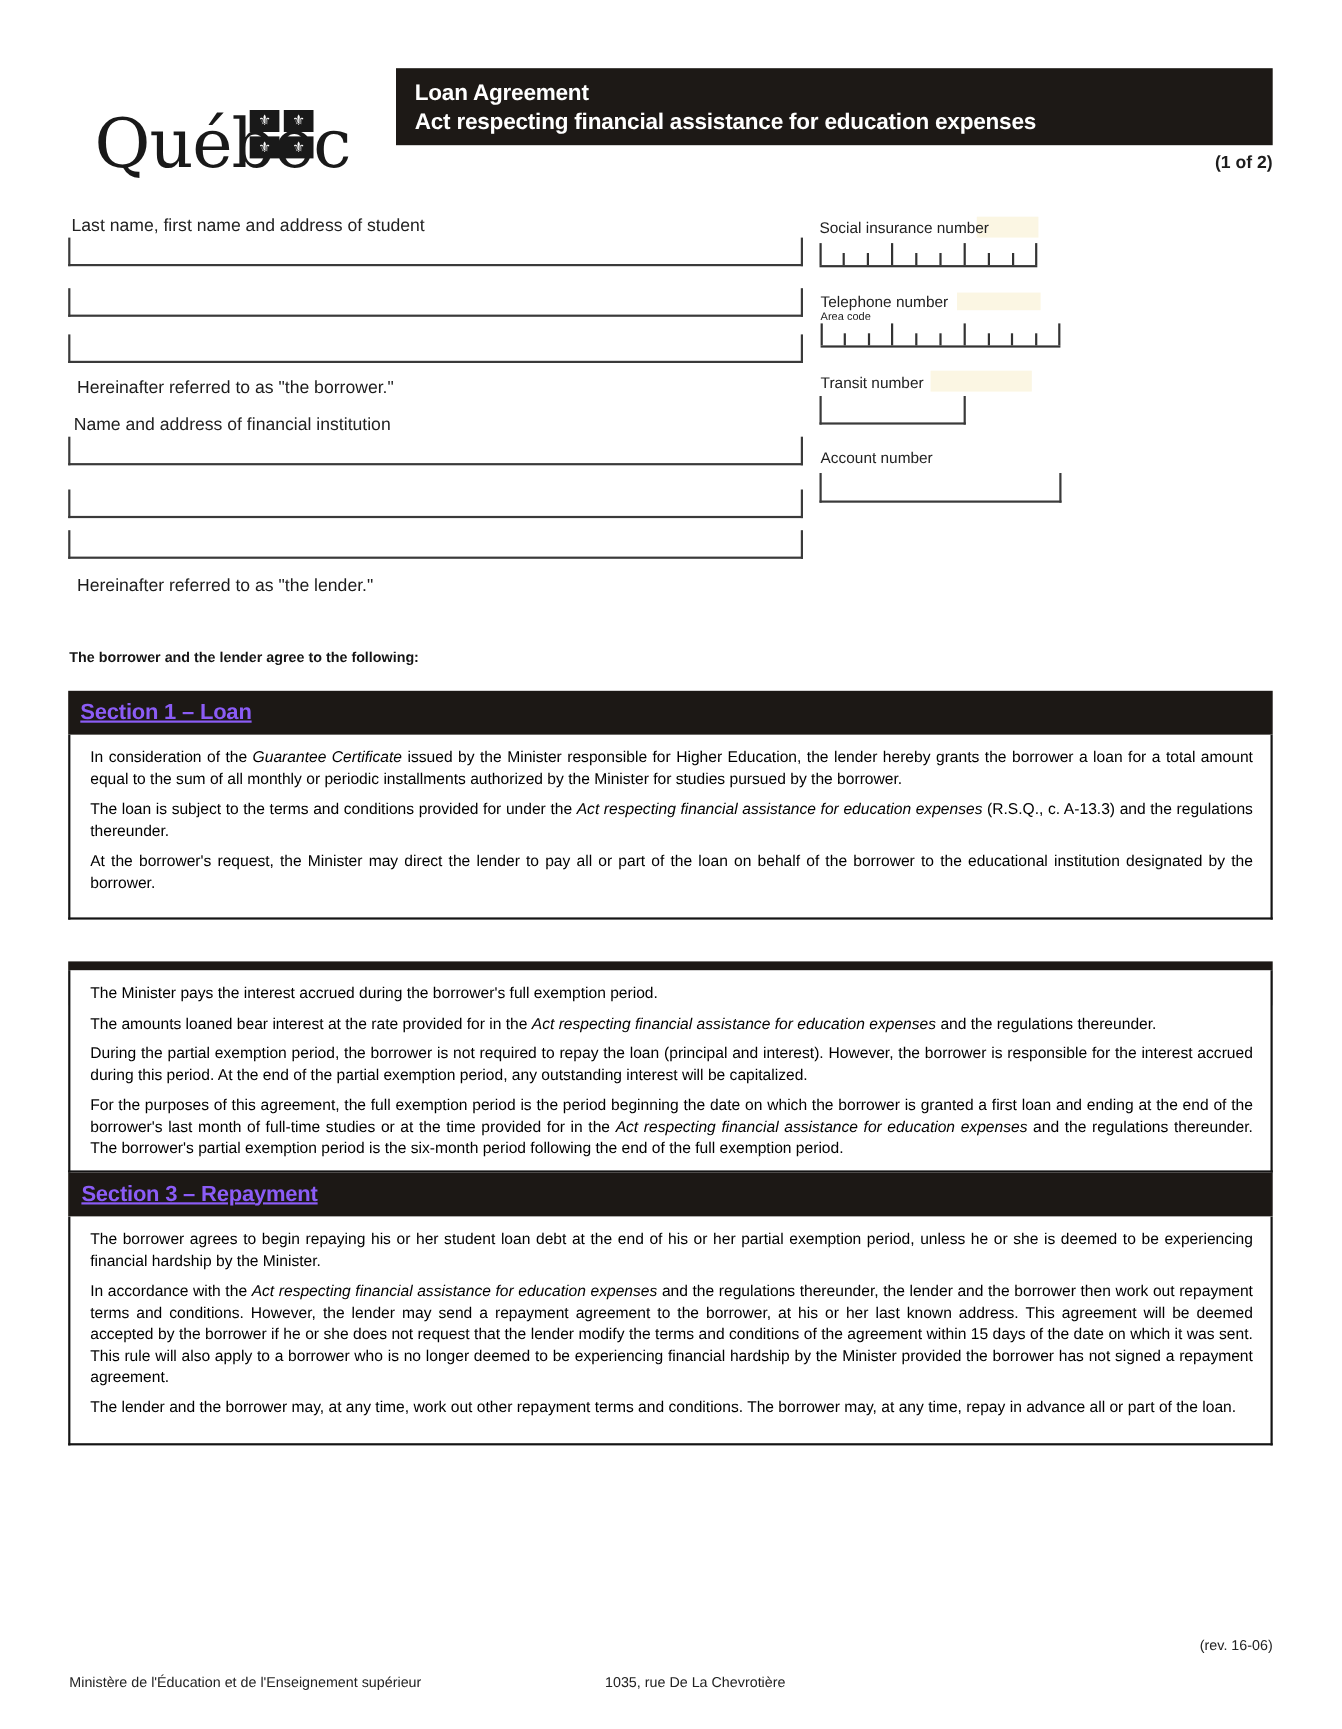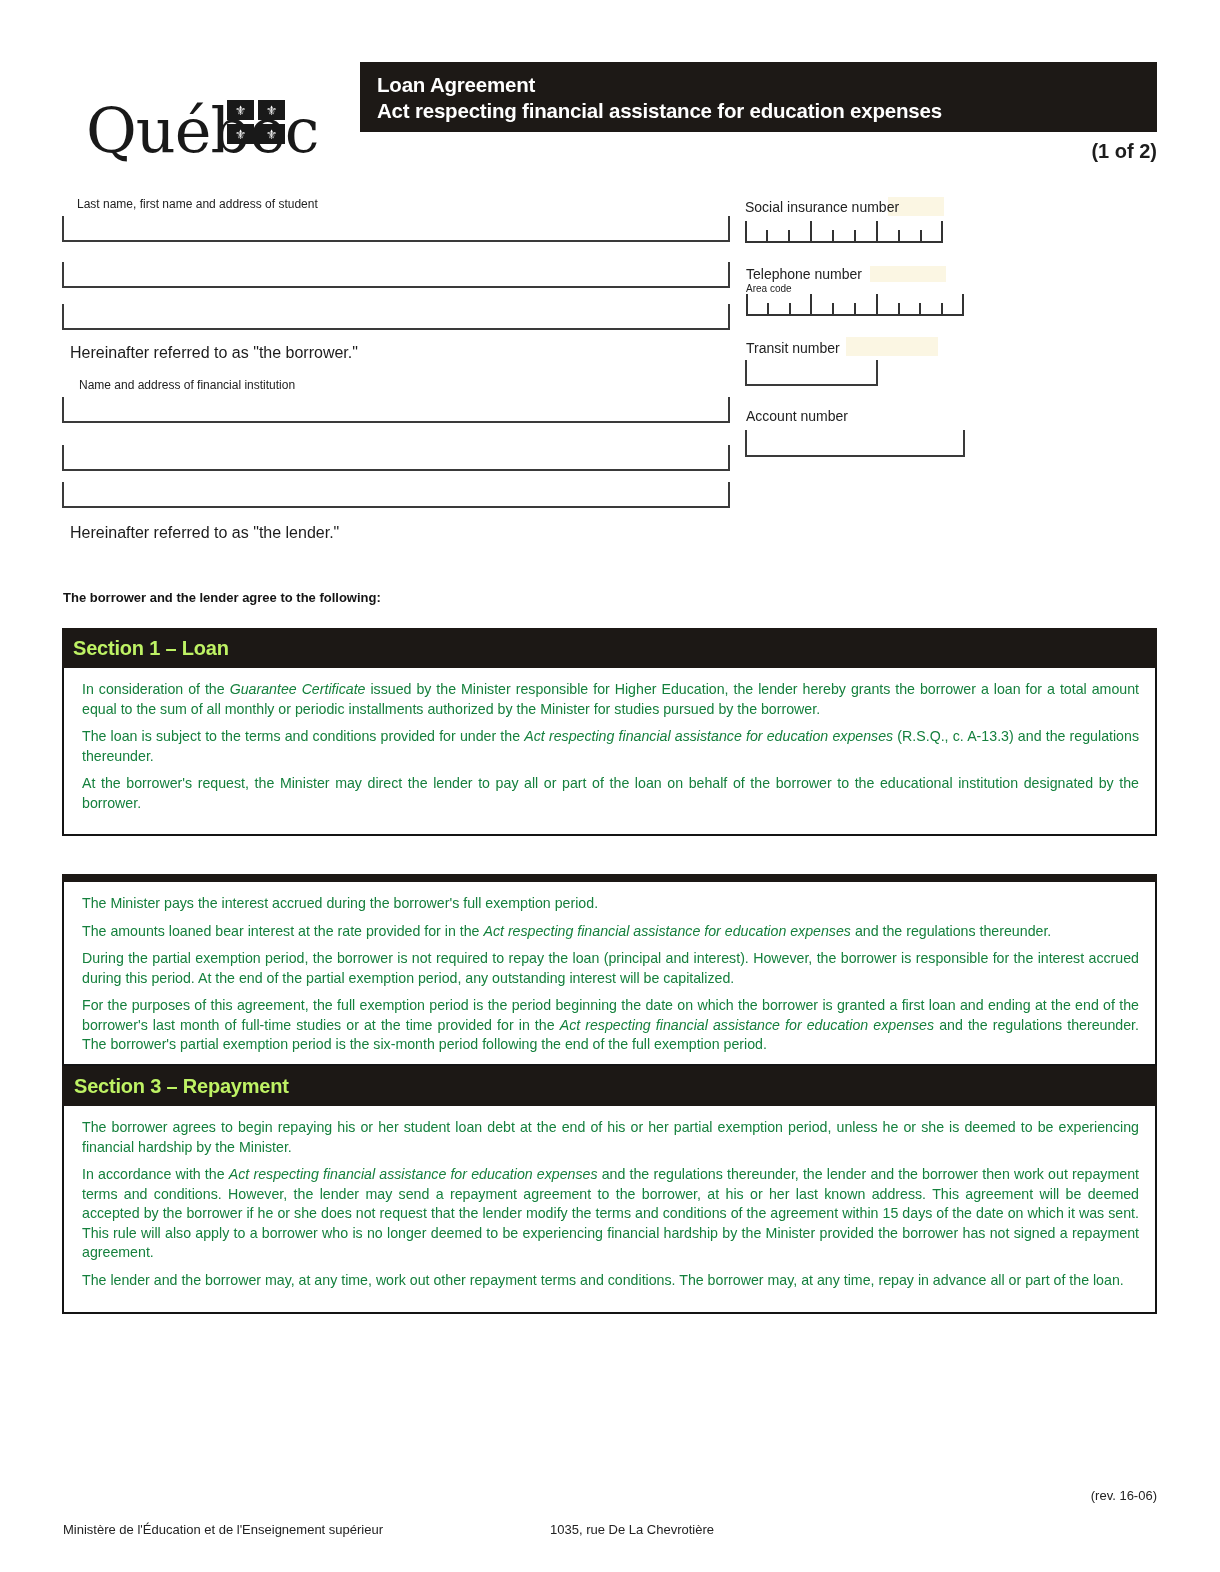--- a/index.html
+++ b/index.html
@@ -29,24 +29,24 @@
   .flag-sq.q3 { left: 0; bottom: 0; } .flag-sq.q4 { right: 0; bottom: 0; }
   .fleur { font-family: "DejaVu Sans", sans-serif; font-size: 13px; line-height: 1; color: #ffffff; }
   
   .header-bar {
     position: absolute; left: 360px; top: 62px; width: 797px; height: 70px;
     background: #1d1916; color: #ffffff; padding: 10px 0 0 17px;
   }
   .header-bar .t1, .header-bar .t2 { font-weight: bold; font-size: 20.5px; line-height: 26px; letter-spacing: -0.2px; }
   .page-indicator {
     position: absolute; right: 63px; top: 140px;
-    font-weight: bold; font-size: 20px;
-  }
-  
-  .lbl { position: absolute; font-size: 12px; color: #222; z-index: 2; margin-left: 12px; }
+    font-weight: bold; font-size: 16px;
+  }
+  
+  .lbl { position: absolute; font-size: 16px; color: #222; z-index: 2; }
   .lbl-sm { position: absolute; font-size: 14px; color: #222; z-index: 2; }
   .lbl-xs { position: absolute; font-size: 10px; color: #222; z-index: 2; }
   .note { position: absolute; font-size: 16px; color: #1c1c1c; }
   .bracket {
     position: absolute; left: 62px; width: 668px; height: 26px;
     border-left: 2px solid #3a3a3a; border-right: 2px solid #3a3a3a; border-bottom: 2px solid #3a3a3a;
     background: transparent;
   }
   .openbox {
     position: absolute;
@@ -56,31 +56,31 @@
   .comb .tick {
     position: absolute; bottom: 0; width: 2px; height: 11px; background: #333;
     transform: translateX(-50%);
   }
   .comb .tick.tall { height: 100%; }
   .hl { position: absolute; background: #faf4dc; opacity: 0.8; z-index: 1; }
   
   .agree-heading { position: absolute; left: 63px; top: 590px; font-size: 13px; font-weight: bold; color: #141414; }
   .section-bar {
     position: absolute; left: 62px; width: 1095px; height: 40px;
-    background: #1c1815; color: #bef264; display: flex; align-items: center;
-    padding-left: 11px; font-size: 20px; font-weight: bold; letter-spacing: -0.2px;
+    background: #1c1815; color: #8b5cf6; display: flex; align-items: center;
+    padding-left: 11px; font-size: 20px; font-weight: bold; letter-spacing: -0.2px; text-decoration: underline;
   }
   .section-body {
     position: absolute; left: 62px; width: 1095px;
     border-left: 2px solid #141414; border-right: 2px solid #141414; border-bottom: 2px solid #141414;
     background: #fff; padding: 12px 16px 0 18px; overflow: hidden;
   }
   .section-body p {
     font-size: 14.2px; line-height: 19.5px; text-align: justify;
-    color: #15803d; margin-bottom: 8px;
+    color: #000000; margin-bottom: 8px;
   }
   .section-body p i { font-style: italic; }
   
   .footer-block { position: absolute; top: 1487px; font-size: 13px; line-height: 17px; color: #222; white-space: pre-wrap; }
   .footer-left { left: 63px; }
   .footer-center { left: 550px; }
   .footer-right { right: 63px; text-align: right; }
 </style>
 </head>
 <body>

